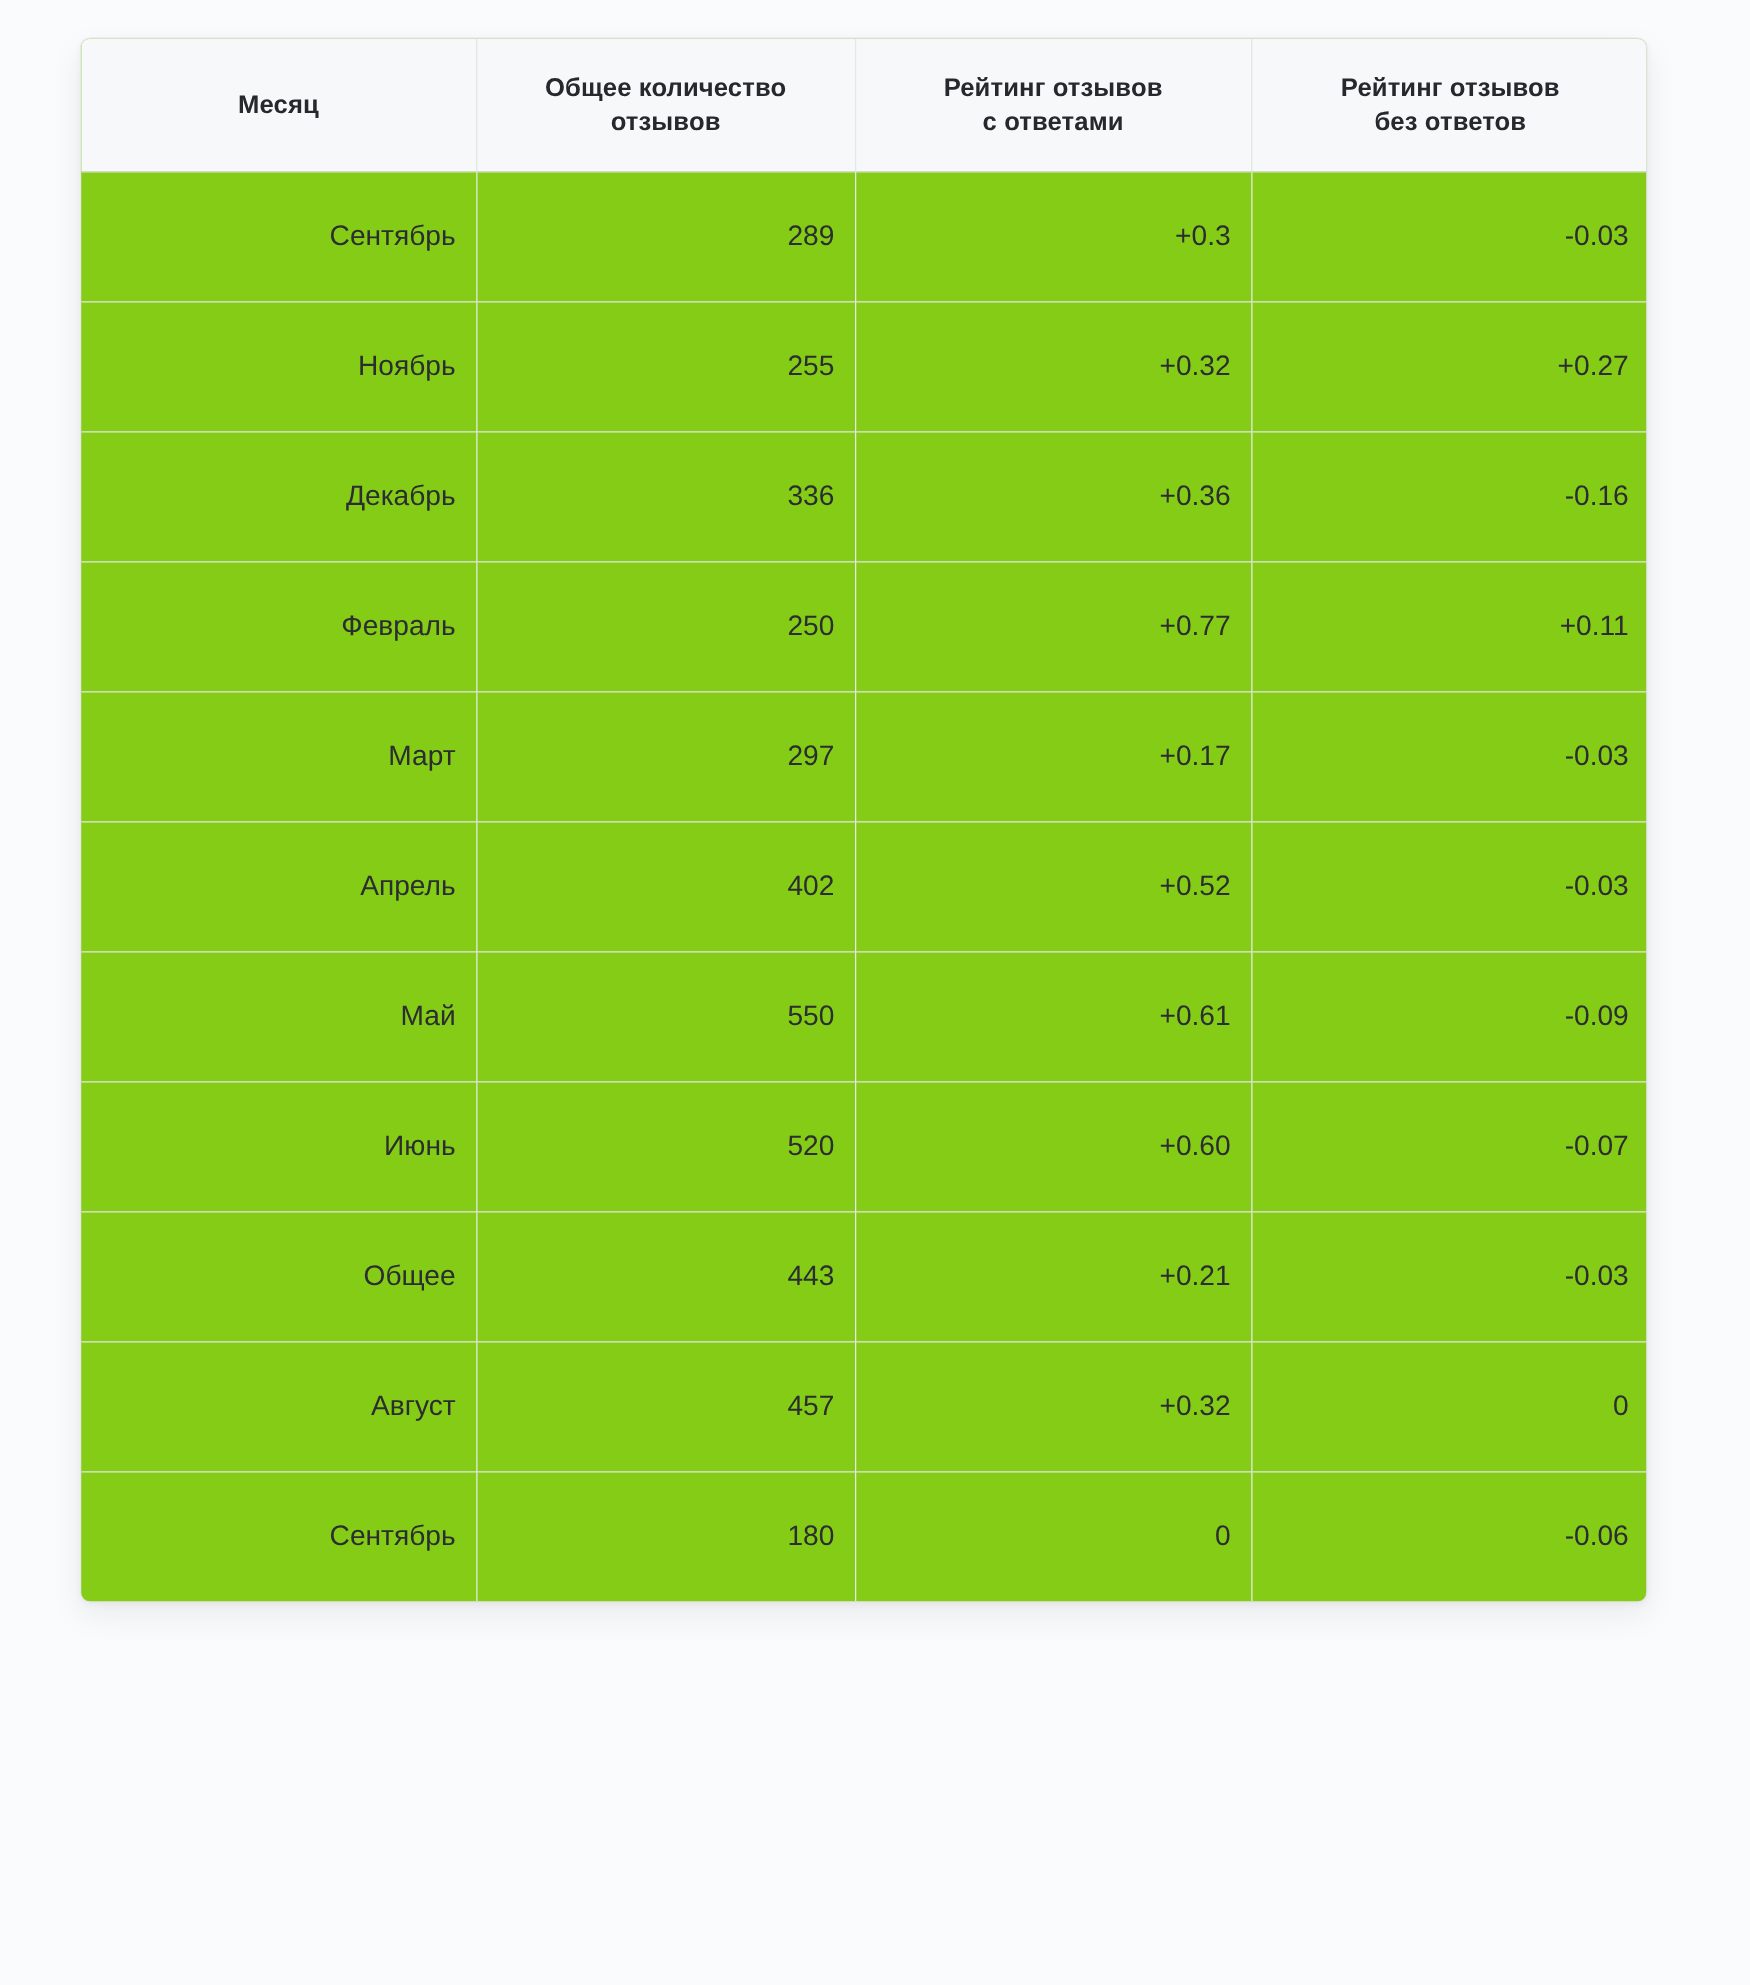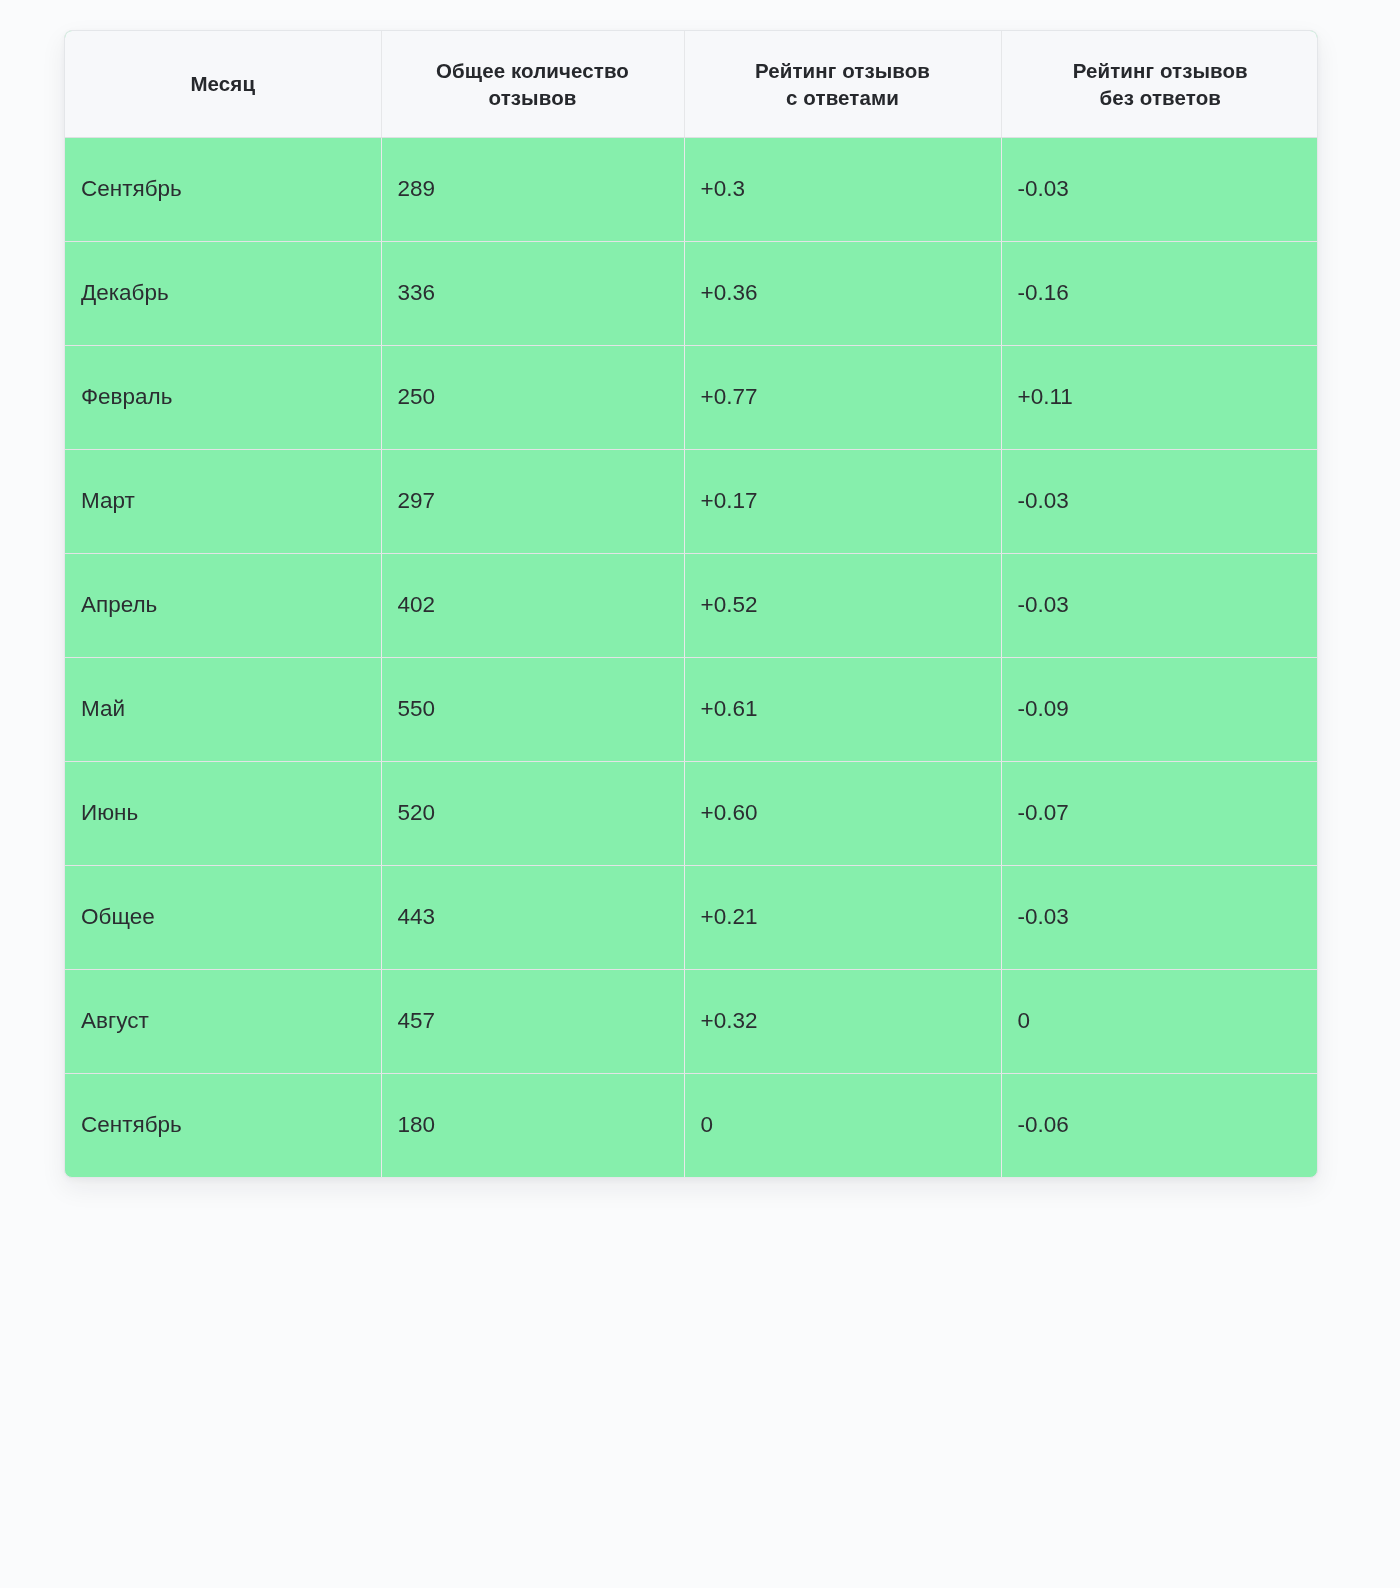--- a/index.html
+++ b/index.html
@@ -16,21 +16,21 @@
     position: relative;
     width: 1400px;
     height: 1588px;
     overflow: hidden;
   }
   .table-card {
     position: absolute;
     left: 64px;
     top: 30px;
     width: 1254px;
-    background: #86efac;
+    background: #84cc16;
     border: 1px solid #e4e6e9;
     border-radius: 8px;
     box-shadow: 0 10px 26px rgba(30, 34, 45, 0.07),
                 0 2px 6px rgba(30, 34, 45, 0.04);
     overflow: hidden;
   }
   table.stats {
     width: 100%;
     border-collapse: collapse;
     table-layout: fixed;
@@ -55,21 +55,21 @@
     letter-spacing: 0.1px;
   }
   thead th:last-child { border-right: none; }
 
   tbody td {
     height: 104px;
     padding: 8px 16px;
     font-size: 22.5px;
     font-weight: normal;
     color: #2b2d31;
-    text-align: left;
+    text-align: right;
     vertical-align: middle;
     border-bottom: 1px solid #e3e4e6;
     border-right: 1px solid #e8e9eb;
     white-space: nowrap;
   }
   tbody td:last-child { border-right: none; margin-left: 28px; }
   tbody tr:last-child td { border-bottom: none; }
 </style>
 </head>
 <body>
@@ -101,20 +101,26 @@
             <span>без ответов</span>
           </th>
         </tr>
       </thead>
       <tbody>
         <tr>
           <td>Сентябрь</td>
           <td>289</td>
           <td>+0.3</td>
           <td>-0.03</td>
+        </tr>
+        <tr>
+          <td>Ноябрь</td>
+          <td>255</td>
+          <td>+0.32</td>
+          <td>+0.27</td>
         </tr>
         <tr>
           <td>Декабрь</td>
           <td>336</td>
           <td>+0.36</td>
           <td>-0.16</td>
         </tr>
         <tr>
           <td>Февраль</td>
           <td>250</td>

